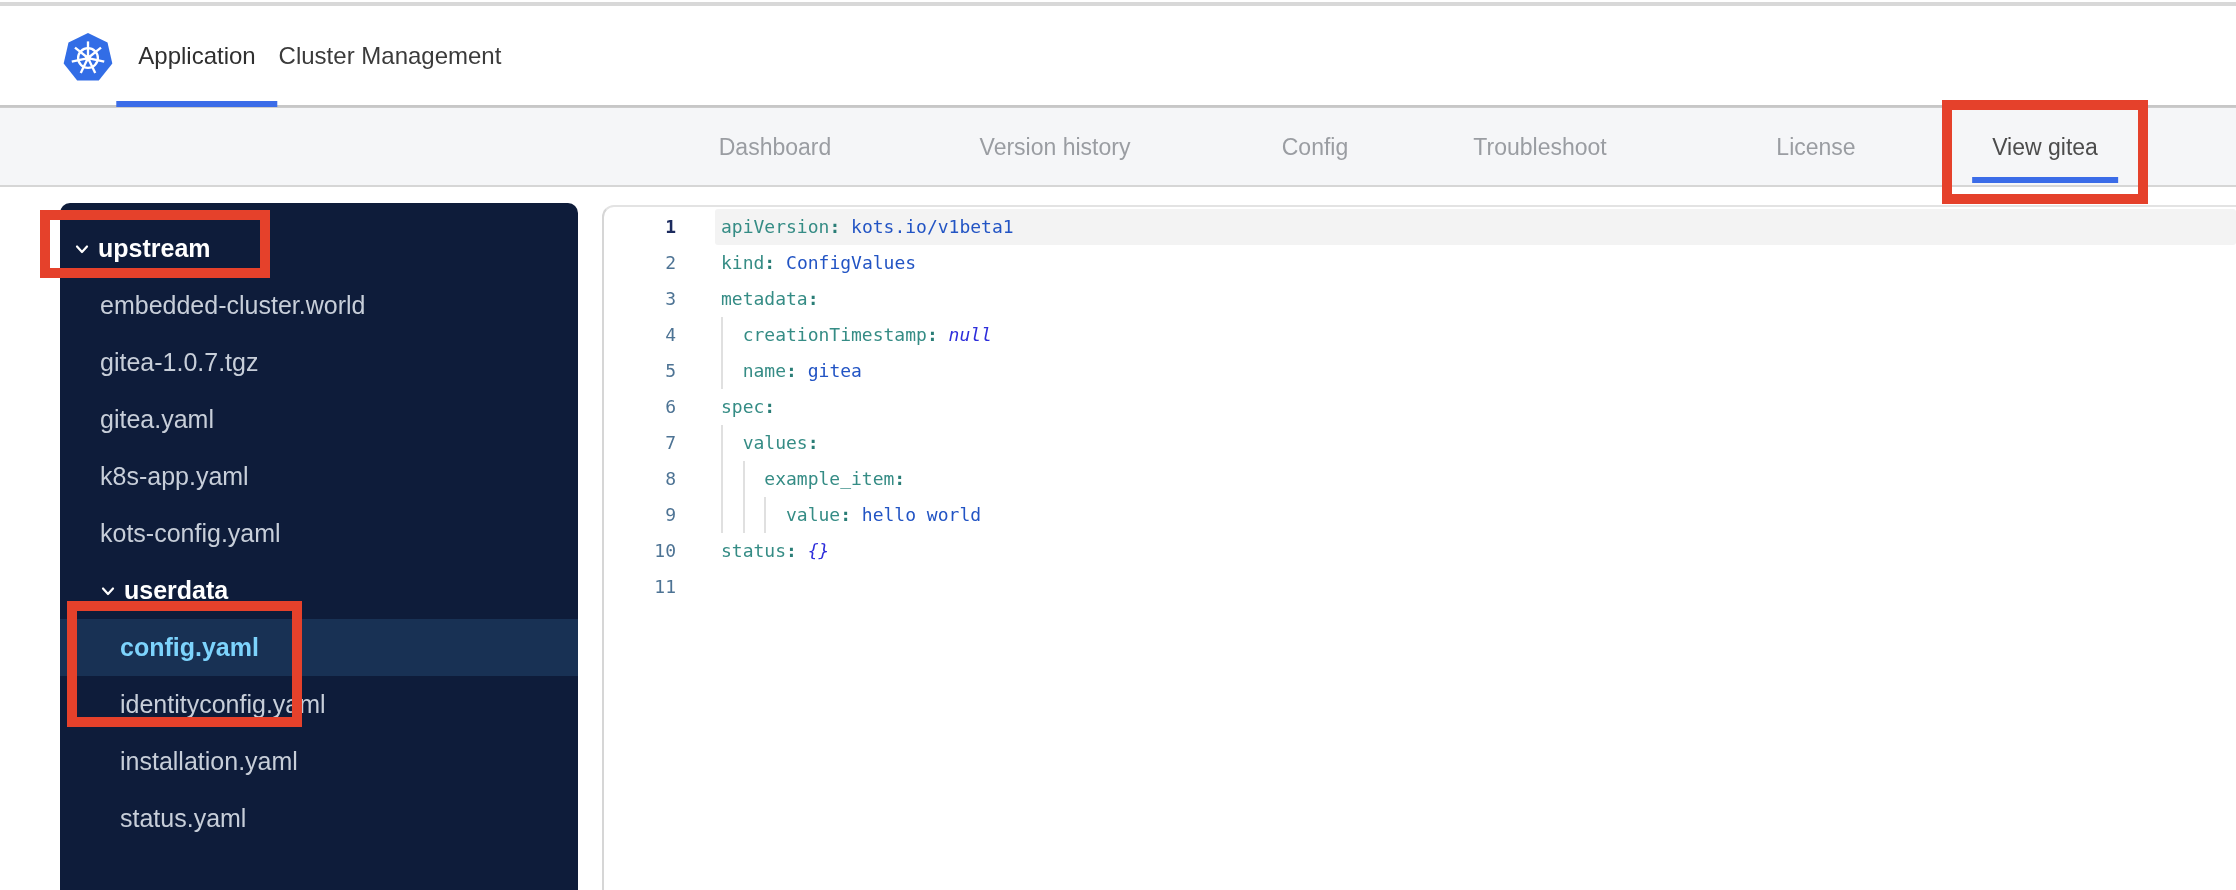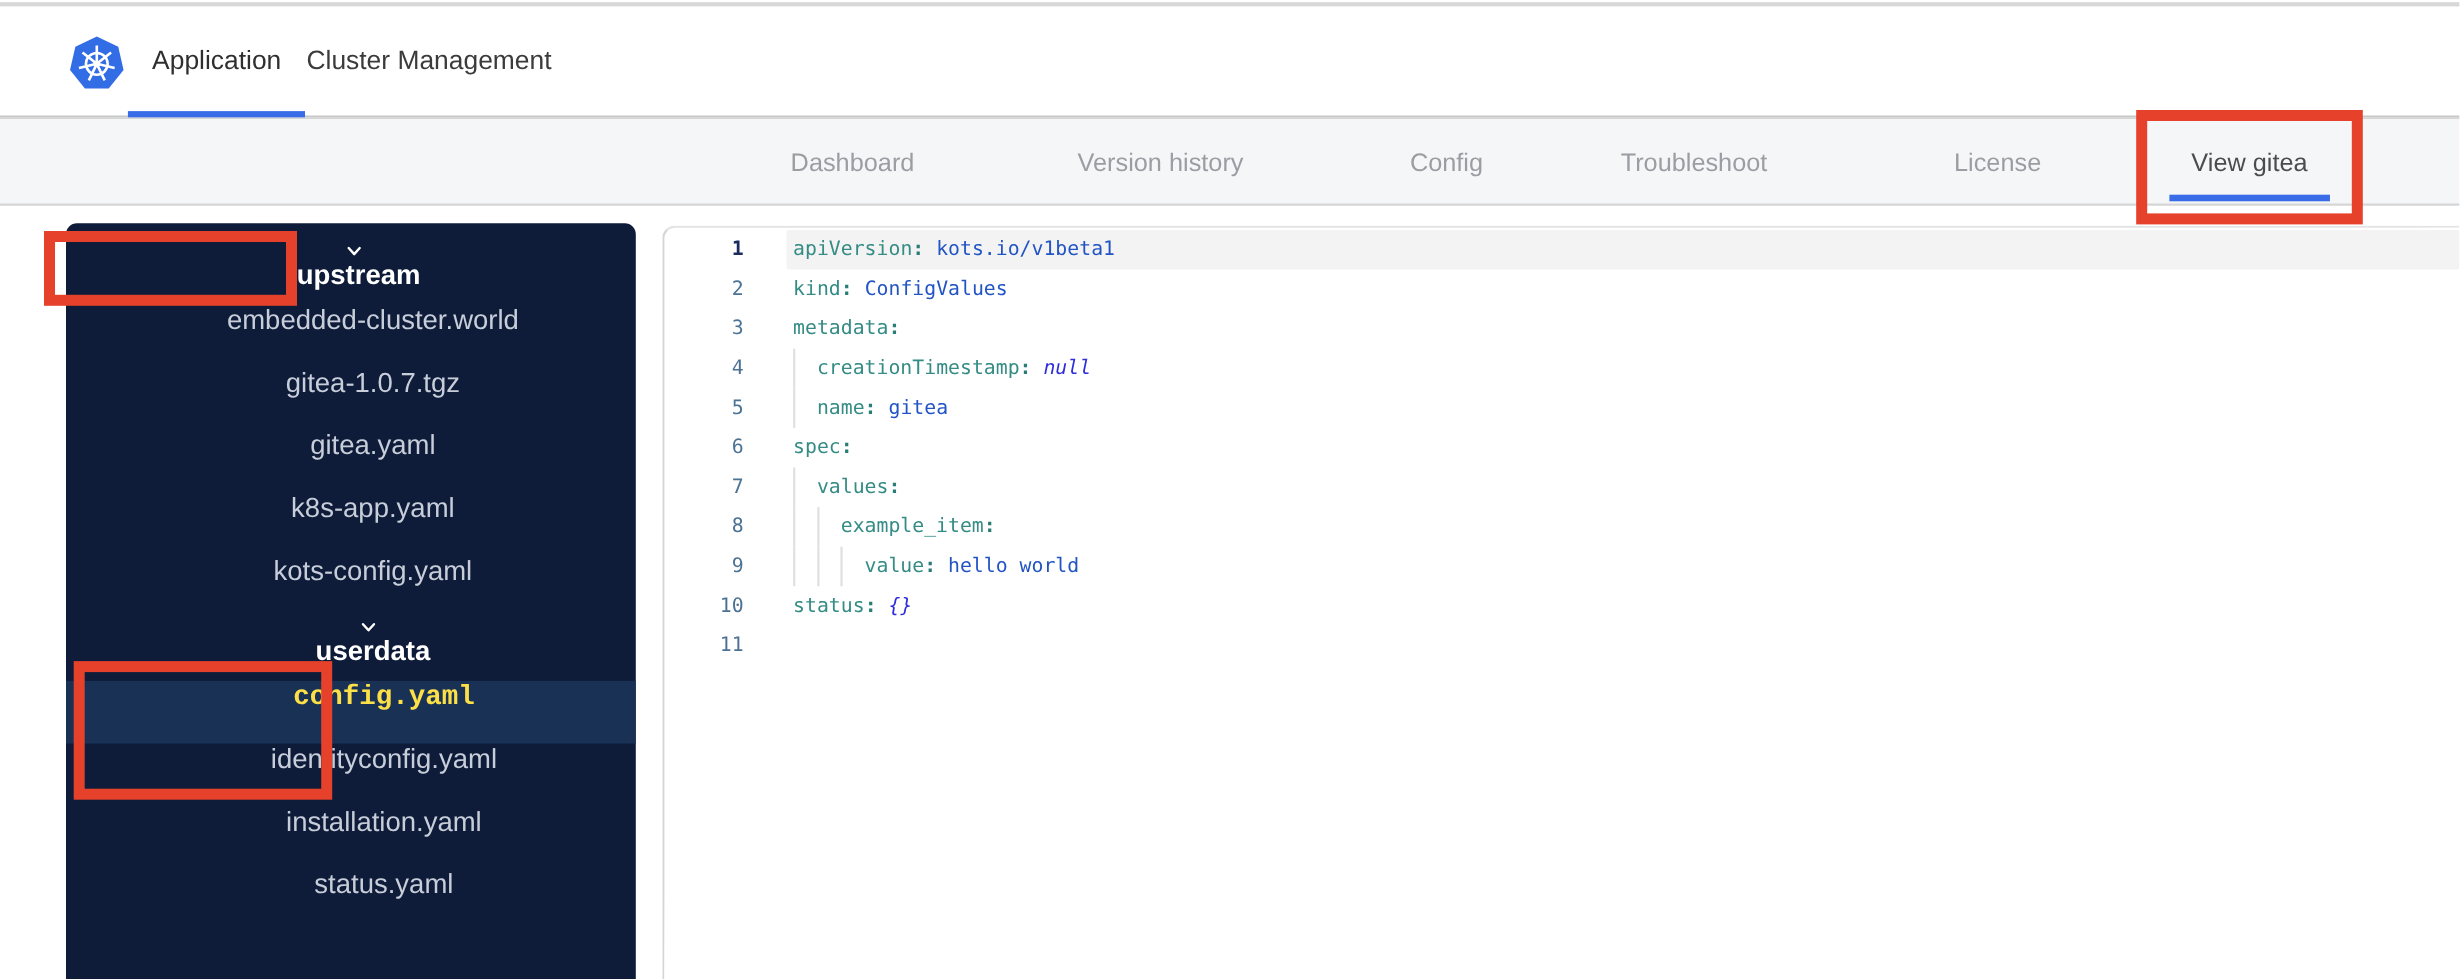--- a/index.html
+++ b/index.html
@@ -46,28 +46,28 @@
   }
 
   
   .file-tree {
     position:absolute; left:60px; top:203px; width:518px; bottom:0;
     background:#0e1c3a; border-radius:10px 10px 0 0; padding-top:17px;
     overflow:hidden;
   }
   .tree-row {
     height:57px; display:flex; align-items:center;
-    font-size:25px; color:#c7ced9; cursor:pointer; white-space:nowrap;flex-direction:column;
+    font-size:25px; color:#c7ced9; cursor:pointer; white-space:nowrap;
   }
   .tree-row.folder { color:#ffffff; font-weight:700; }
   .tree-row.lvl0.folder { padding-left:14px; }
   .tree-row.lvl1       { padding-left:40px; }
   .tree-row.lvl1.folder{ }
   .tree-row.lvl2       { padding-left:60px; }
-  .tree-row.selected   { background:#183154; color:#fde047; font-weight:700;font-family:Liberation Mono, monospace; }
+  .tree-row.selected   { background:#183154; color:#7dd3fc; font-weight:700; }
   .chevron { width:16px; height:16px; margin-right:8px; flex:none; display:inline-block; }
 
   
   .editor {
     position:absolute; left:602px; top:205px; right:0; bottom:0;
     background:#ffffff; border-left:2px solid #d6d6d6; border-top:2px solid #e3e3e3;
     border-radius:12px 0 0 0; padding-top:2px;
     font-family:"DejaVu Sans Mono", monospace; font-size:18px;
     overflow:hidden; cursor:text;
   }

